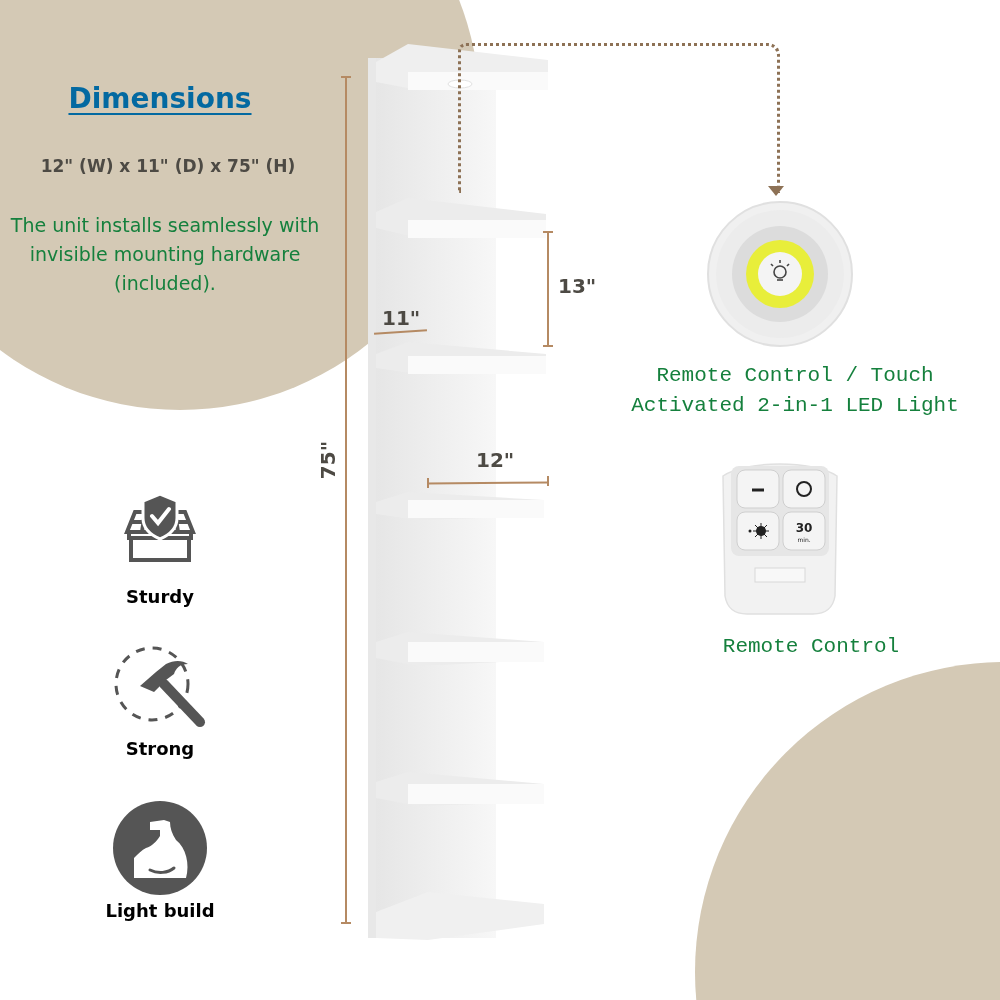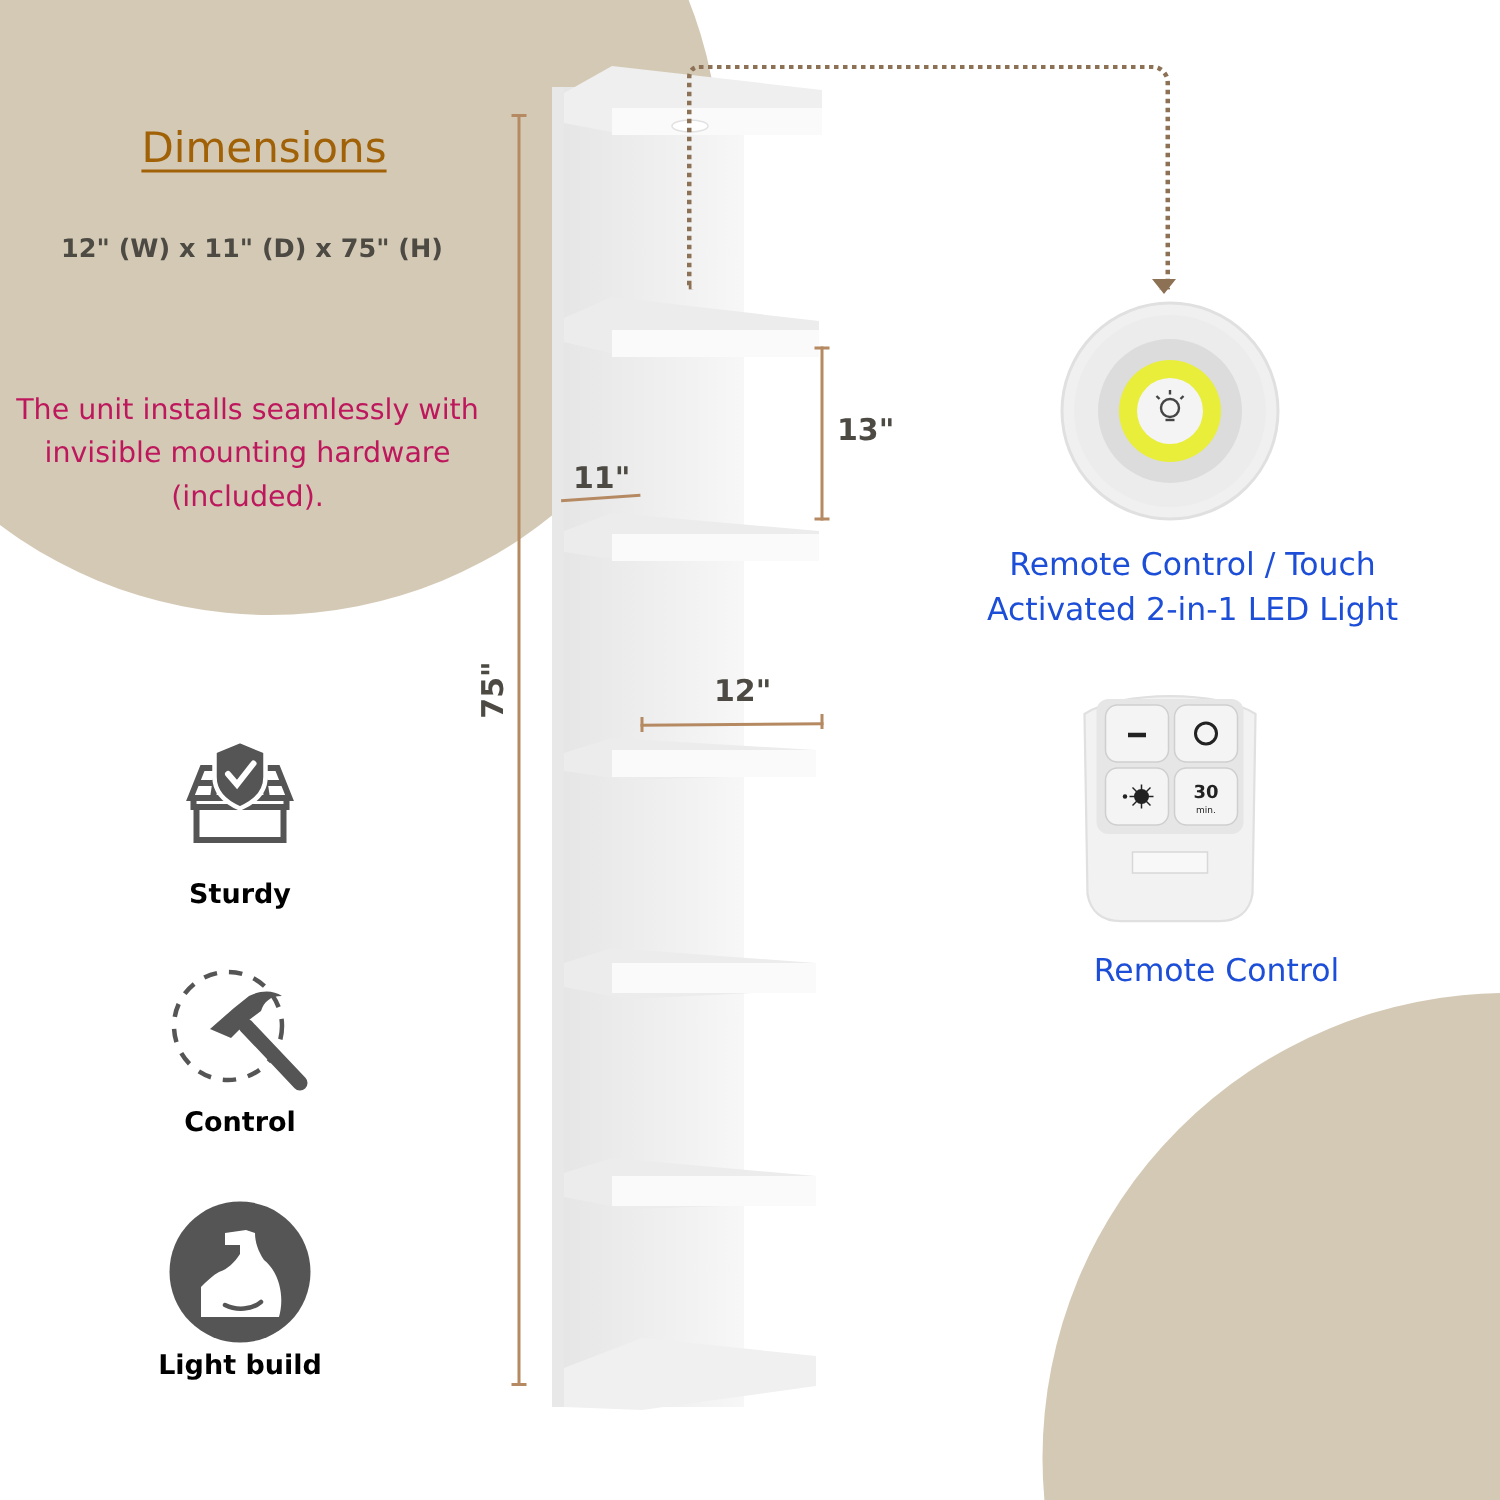--- a/index.html
+++ b/index.html
@@ -2,42 +2,42 @@
 <html><head>
 <meta charset="utf-8">
 <style>
   * { box-sizing: border-box; margin: 0; padding: 0; }
   html, body { width: 1000px; height: 1000px; background: #ffffff; overflow: hidden; }
   body { position: relative; font-family: "DejaVu Sans", "Liberation Sans", sans-serif; color: #555; }
 
   .blob-tl { position: absolute; left: -120px; top: -190px; width: 600px; height: 600px; border-radius: 50%; background: #d4c9b5; }
   .blob-br { position: absolute; left: 695px; top: 662px; width: 620px; height: 620px; border-radius: 50%; background: #d4c9b5; }
 
-  .dim-title { position: absolute; left: 16px; width: 320px; top: 82px; text-align: center; font-size: 28px; font-weight: normal; color: #a16207; text-decoration: underline; text-decoration-thickness: 2px; text-underline-offset: 5px; }
+  .dim-title { position: absolute; left: 0; width: 320px; top: 82px; text-align: center; font-size: 28px; font-weight: bold; color: #0369a1; text-decoration: underline; text-decoration-thickness: 2px; text-underline-offset: 5px; }
   .dim-size { position: absolute; left: 0; width: 336px; top: 156px; text-align: center; font-size: 17px; font-weight: bold; color: #4d4a44; }
-  .dim-desc { position: absolute; left: 10px; width: 310px; top: 211px; text-align: center; font-size: 19px; line-height: 29px; color: #be185d; margin-top: 48px; }
+  .dim-desc { position: absolute; left: 10px; width: 310px; top: 211px; text-align: center; font-size: 19px; line-height: 29px; color: #15803d; }
 
   .feature { position: absolute; left: 90px; width: 140px; text-align: center; }
   .feature .label { font-size: 18px; font-weight: bold; color: #000000; margin-top: 4px; display: block; }
   .feature svg { display: block; margin: 0 auto; }
 
   .height-line { position: absolute; left: 345px; top: 76px; width: 2px; height: 848px; background: #b58a63; }
   .height-line::before, .height-line::after { content: ""; position: absolute; left: -4px; width: 10px; height: 2px; background: #b58a63; }
   .height-line::before { top: 0; }
   .height-line::after { bottom: 0; }
   .h-label { position: absolute; left: 309px; top: 448px; font-size: 20px; font-weight: bold; color: #4d4a44; transform: rotate(-90deg); }
 
   .dim-line { position: absolute; background: #b58a63; }
   .dim-num { position: absolute; font-size: 20px; font-weight: bold; color: #4d4a44; }
 
   .shelf-unit { position: absolute; left: 368px; top: 42px; width: 185px; height: 900px; }
 
   .connector { position: absolute; border: 3px dotted #8d7155; }
 
-  .caption { position: absolute; text-align: center; font-size: 21px; line-height: 30px; color: #1d4ed8; }
+  .caption { position: absolute; text-align: center; font-size: 21px; line-height: 30px; color: #15803d; font-family: Liberation Mono, monospace; }
 </style>
 </head>
 <body>
 
 <div class="blob-tl"></div>
 <div class="blob-br"></div>
 
 <div class="dim-title">Dimensions</div>
 <div class="dim-size">12" (W) x 11" (D) x 75" (H)</div>
 <div class="dim-desc">The unit installs seamlessly with invisible mounting hardware (included).</div>
@@ -59,21 +59,21 @@
   </svg>
   <span class="label">Sturdy</span>
 </div>
 
 <div class="feature" style="top:644px;">
   <svg width="100" height="90" viewBox="0 0 100 90">
     <circle cx="42" cy="40" r="36" fill="none" stroke="#555" stroke-width="3" stroke-dasharray="9 8"></circle>
     <path d="M30 42 L46 28 L56 20 C64 16 72 16 78 20 C70 20 66 24 64 30 L56 36 L44 48 Z" fill="#555"></path>
     <line x1="54" y1="40" x2="90" y2="78" stroke="#555" stroke-width="10" stroke-linecap="round"></line>
   </svg>
-  <span class="label">Control</span>
+  <span class="label">Strong</span>
 </div>
 
 <div class="feature" style="top:800px;">
   <svg width="96" height="96" viewBox="0 0 96 96">
     <circle cx="48" cy="48" r="47" fill="#555"></circle>
     <path d="M22 58 L22 78 L74 78 C78 64 74 48 64 40 C60 34 58 28 58 22 L52 20 L38 22 L38 30 L48 30 L48 36 C44 42 40 46 34 48 C30 50 26 54 22 58 Z" fill="#fff"></path>
     <path d="M38 70 C46 74 56 73 62 68" fill="none" stroke="#555" stroke-width="3" stroke-linecap="round"></path>
   </svg>
   <span class="label">Light build</span>
 </div>

